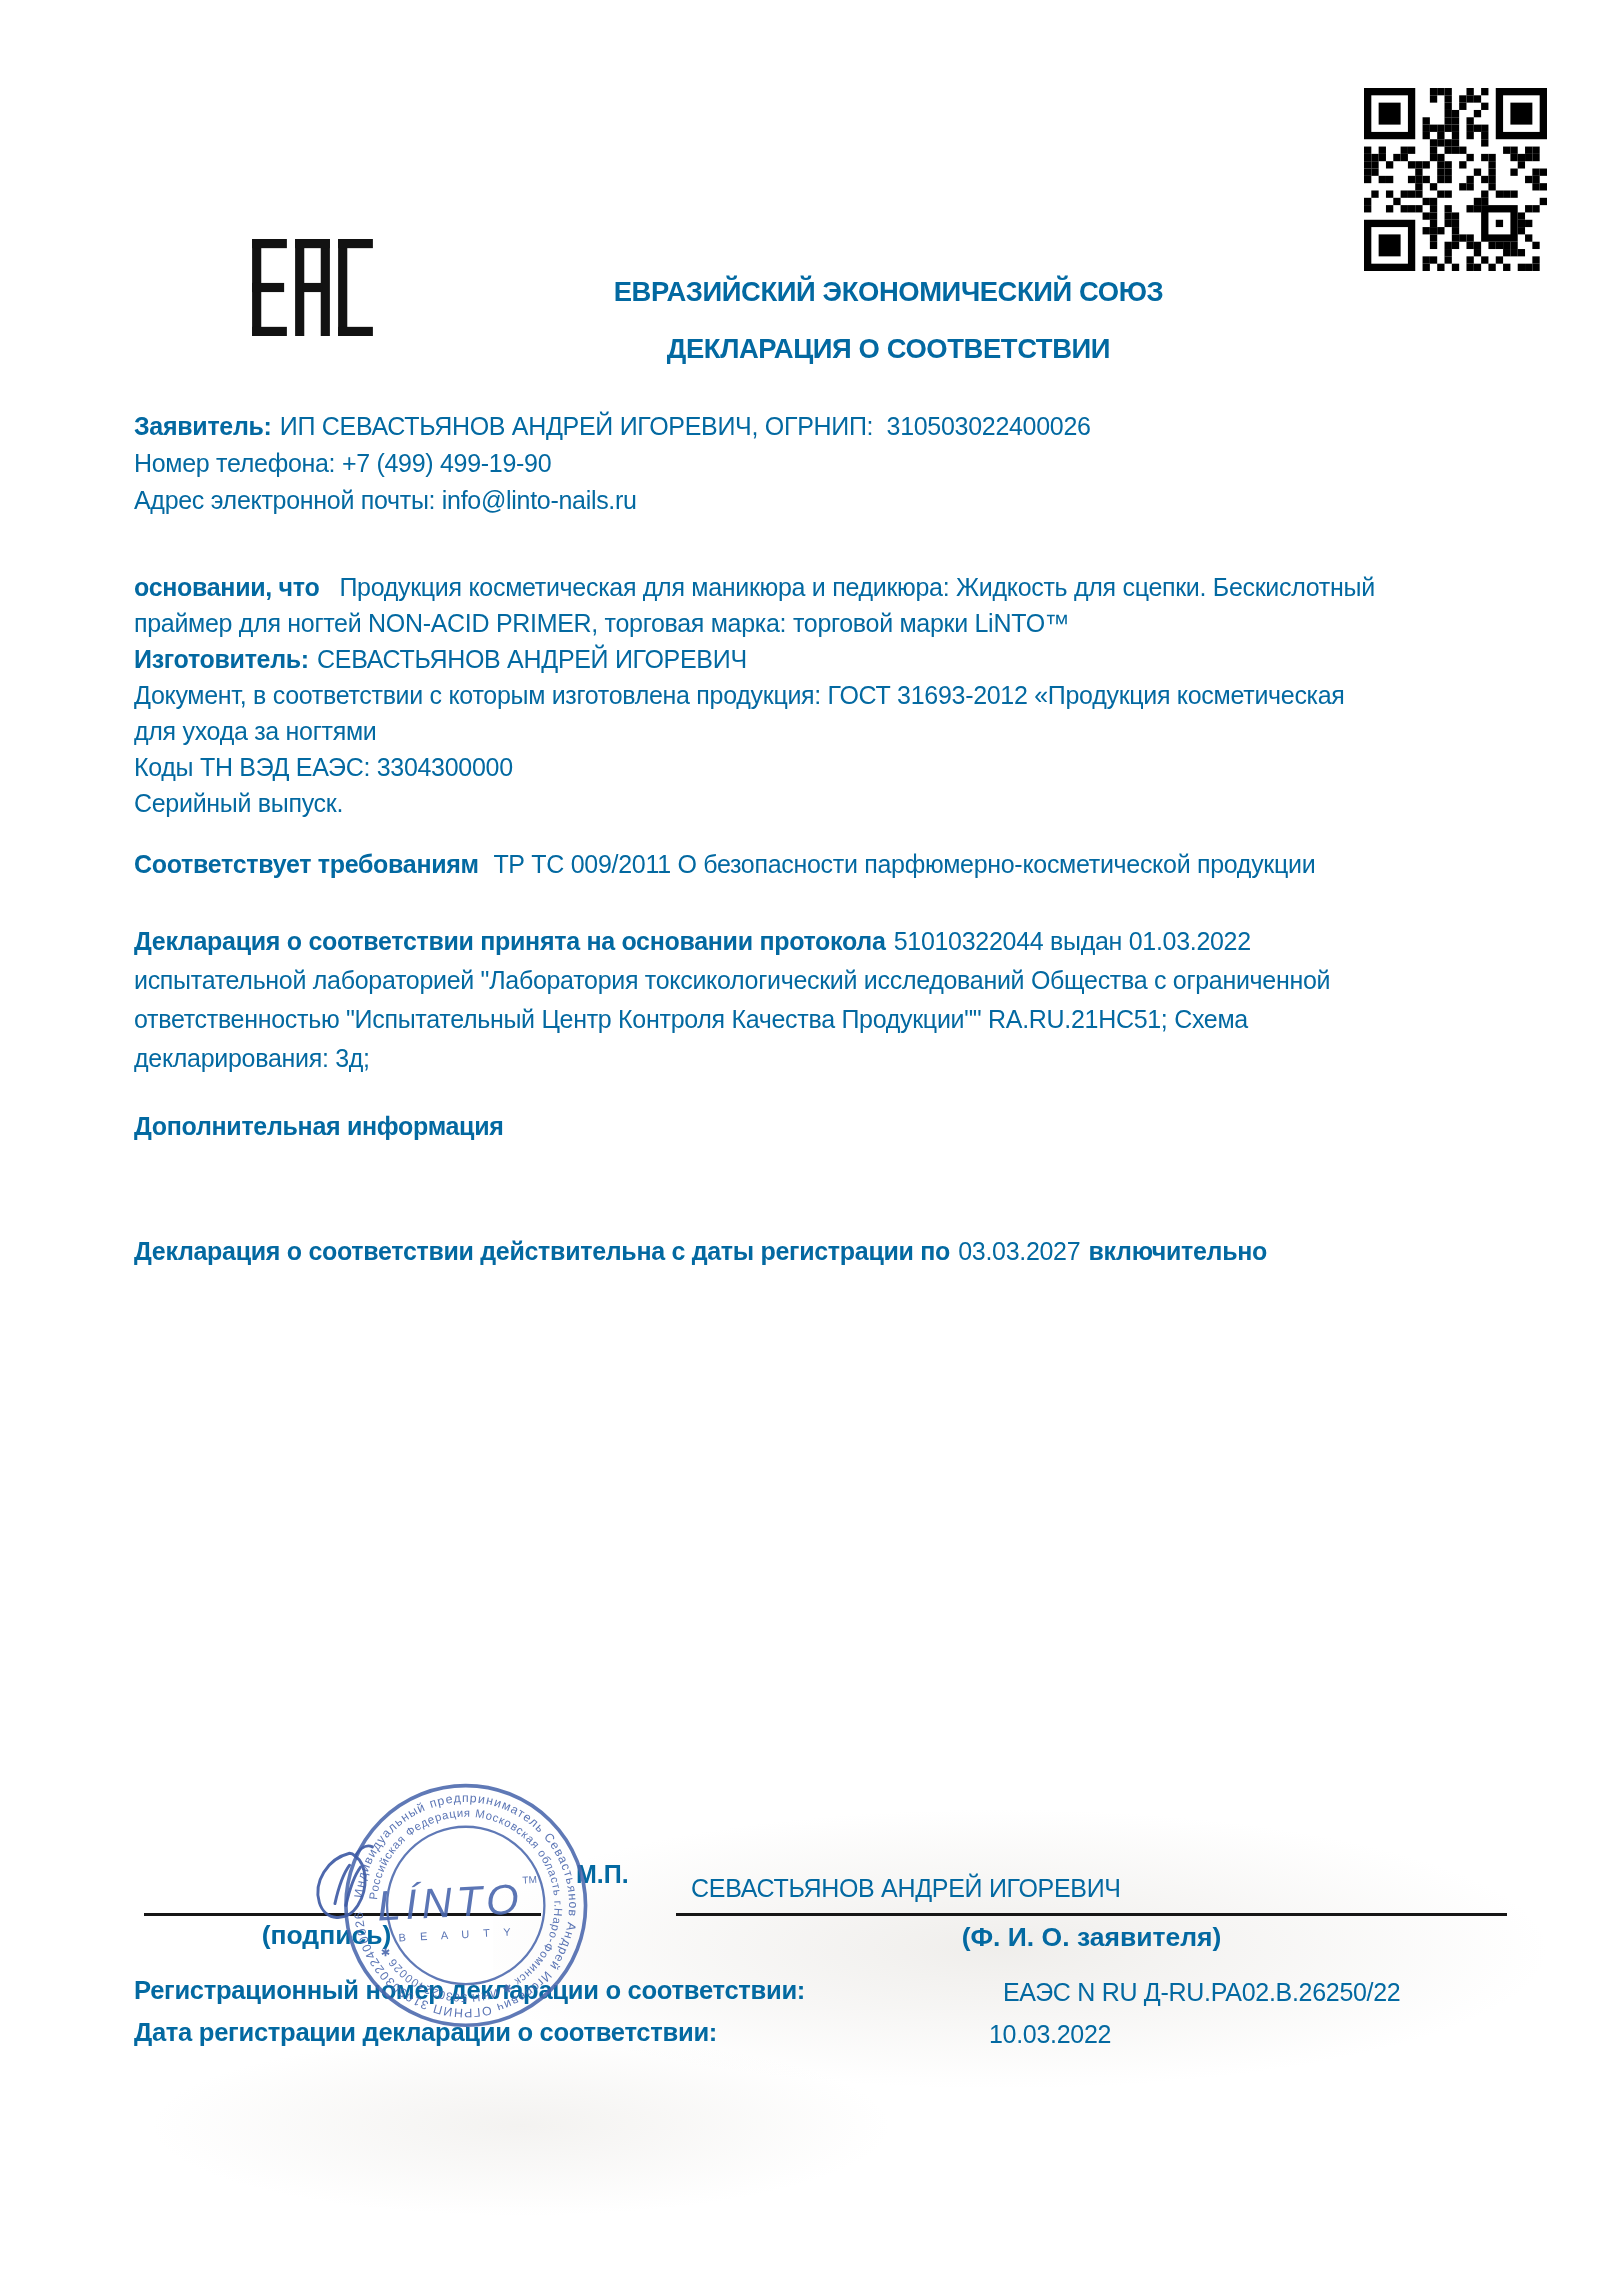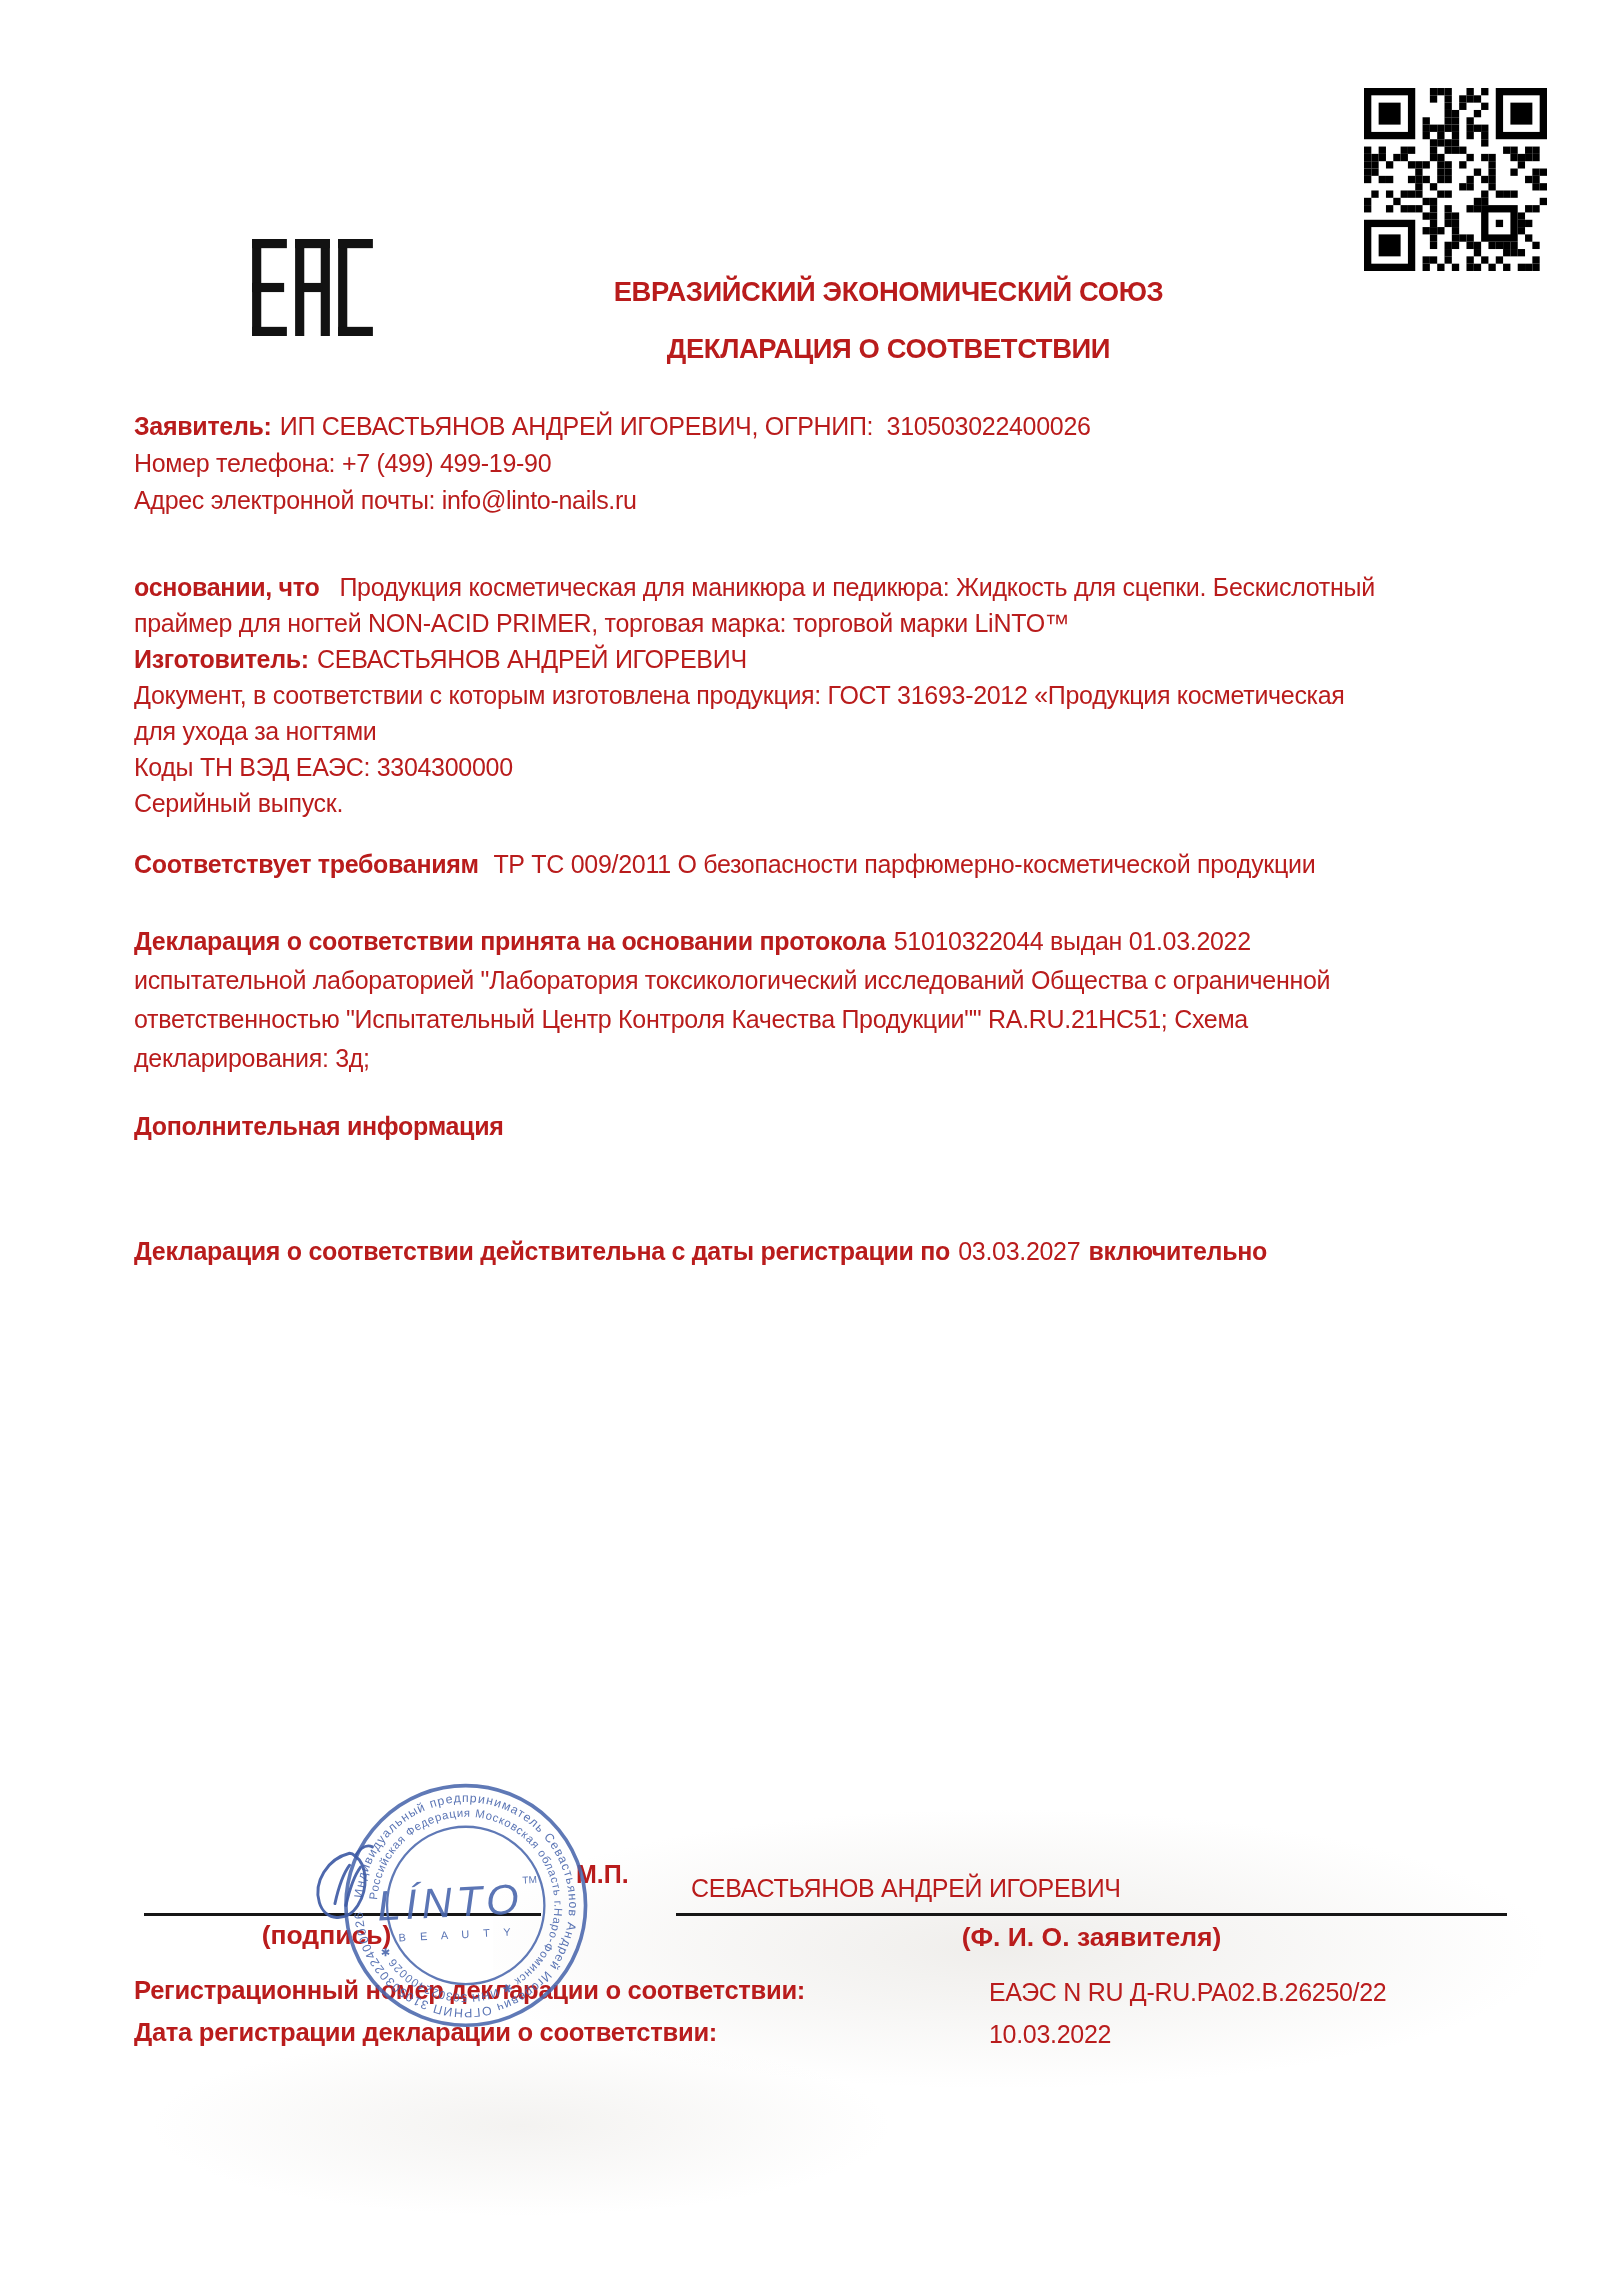--- a/index.html
+++ b/index.html
@@ -1,17 +1,17 @@
 <!DOCTYPE html>
 <html style="font-size:14.6px"><head>
 <meta charset="utf-8">
 <style>
   html,body{margin:0;padding:0;background:#ffffff;}
   .page{position:relative;width:1619px;height:2292px;background:#ffffff;overflow:hidden;
-        font-family:"Liberation Sans", sans-serif;color:#b91c1c;}
+        font-family:"Liberation Sans", sans-serif;color:#0369a1;}
 
   
   .scan-shade{position:absolute;left:493px;top:1809px;width:1126px;height:311px;
       background:radial-gradient(ellipse 65% 60% at 45% 45%, rgba(203,198,190,0.30), rgba(203,198,190,0) 75%);
       pointer-events:none;}
   .scan-shade2{position:absolute;left:110px;top:2038px;width:822px;height:219px;
       background:radial-gradient(ellipse 60% 55% at 50% 40%, rgba(203,198,190,0.22), rgba(203,198,190,0) 75%);
       pointer-events:none;}
 
   .eac-logo{position:absolute;left:252px;top:239px;width:121px;height:97px;}
@@ -43,21 +43,21 @@
   .sig-line-right{left:676px;top:1913px;width:831px;}
 
   .mp{position:absolute;left:576px;top:1860px;font-size:25px;font-weight:700;z-index:2;}
   .fio-name{position:absolute;left:691px;top:1874px;font-size:25px;letter-spacing:-0.3px;z-index:2;white-space:pre;}
   .caption{position:absolute;font-size:26.5px;font-weight:700;text-align:center;z-index:2;}
   .cap-sign{left:128px;top:1920px;width:397px;}
   .cap-fio{left:676px;top:1922px;width:831px;}
 
   .reg-label{position:absolute;left:134px;font-size:25.6px;font-weight:700;letter-spacing:-0.3px;z-index:2;white-space:pre;}
   .reg-value{position:absolute;left:989px;font-size:25px;letter-spacing:-0.3px;z-index:2;white-space:pre;}
-  .row1l{top:1976px;} .row1v{top:1978px;}
+  .row1l{top:1976px;} .row1v{top:1978px;margin-left:14px;}
   .row2l{top:2018px;} .row2v{top:2020px;}
 
   .stamp{position:absolute;left:302px;top:1759px;width:311px;height:302px;z-index:5;}
 </style>
 </head>
 <body>
 
 <div class="page">
 
   <div class="scan-shade"></div>

